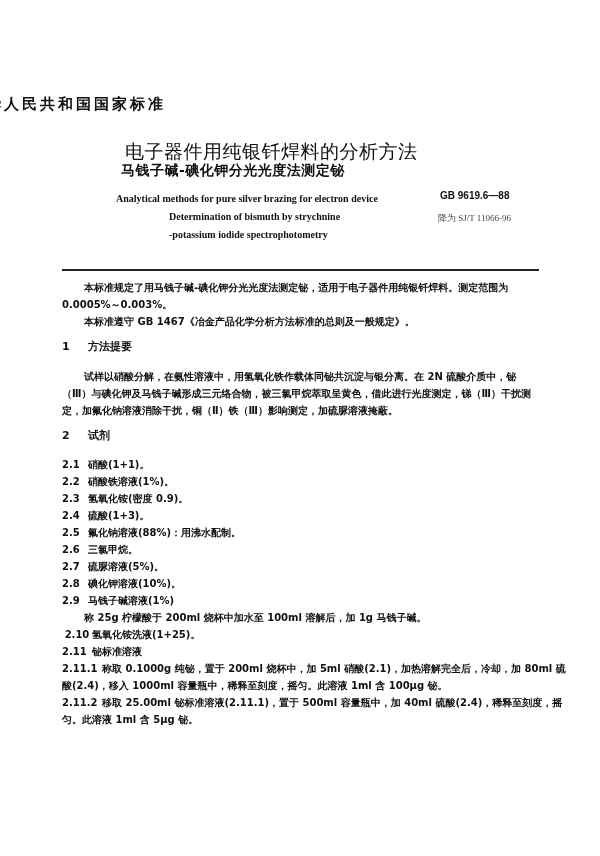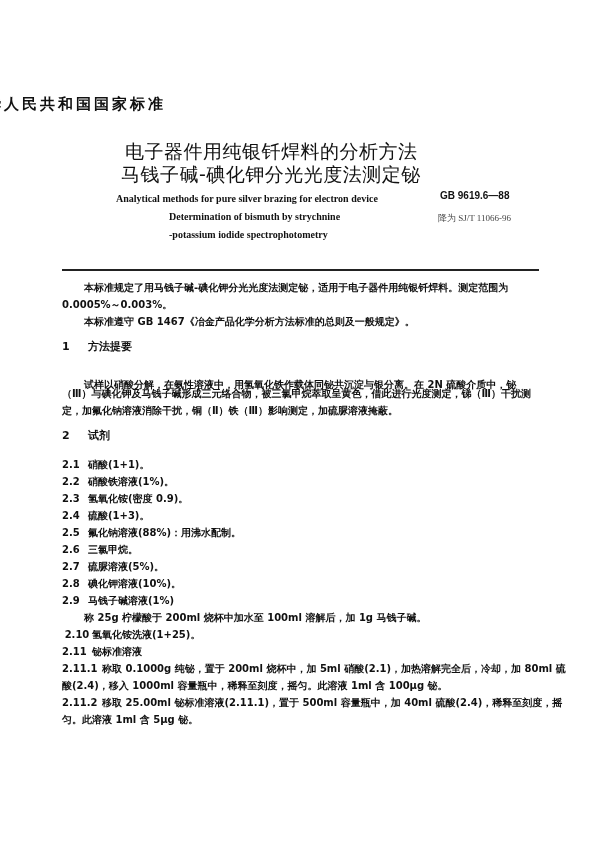--- a/index.html
+++ b/index.html
@@ -1,21 +1,21 @@
 <!DOCTYPE html>
 <html><head>
   <meta charset="utf-8">
   <style>
     html, body { margin: 0; padding: 0; background: #ffffff; }
     body { width: 600px; height: 856px; position: relative; overflow: hidden; color: #111; font-family: "DejaVu Sans", sans-serif; }
     .abs { position: absolute; white-space: nowrap; }
     .country { left: 0; width: 480px; top: 95px; text-align: left; font-size: 15px; font-weight: bold; letter-spacing: 3px; padding-left: 4px; }
     .country span { display: inline-block; transform: translateX(-36px); }
     .title1 { left: 125px; top: 139px; font-size: 19px; font-weight: normal; letter-spacing: 0.5px; }
-    .title2 { left: 121px; top: 162px; font-size: 19px; font-weight: normal; letter-spacing: 0.5px; }
+    .title2 { left: 121px; top: 162px; font-size: 14px; font-weight: bold; letter-spacing: 0.5px; }
     .en { font-family: "Liberation Serif", serif; font-weight: bold; font-size: 10px; }
     .en1 { left: 116px; top: 193px; }
     .en2 { left: 169px; top: 211px; }
     .en3 { left: 169px; top: 229px; }
     .gb { left: 440px; top: 190px; font-size: 10px; font-weight: bold; font-family: "Liberation Sans", sans-serif; }
     .supersede { left: 438px; top: 212px; font-size: 9px; color: #444; font-family: "Liberation Serif", serif; }
     .rule { position: absolute; left: 62px; width: 477px; height: 0; border-top: 2px solid #222; }
     .rule.top { top: 269px; }
     .p { font-size: 10px; font-weight: bold; line-height: 17px; }
     .indent { left: 84px; }
@@ -44,21 +44,21 @@
 
   <div class="rule top"></div>
 
   <div class="abs p indent" style="top:279px;">本标准规定了用马钱子碱-碘化钾分光光度法测定铋，适用于电子器件用纯银钎焊料。测定范围为</div>
   <div class="abs p flush" style="top:296px;">0.0005%～0.003%。</div>
   <div class="abs p indent" style="top:313px;">本标准遵守 GB 1467《冶金产品化学分析方法标准的总则及一般规定》。</div>
 
   <div class="abs h" style="top:339px;">
     <span class="num">1</span><span>方法提要</span>
   </div>
-  <div class="abs p indent" style="top:376px;">试样以硝酸分解，在氨性溶液中，用氢氧化铁作载体同铋共沉淀与银分离。在 2N 硫酸介质中，铋</div>
+  <div class="abs p indent" style="top:368px;">试样以硝酸分解，在氨性溶液中，用氢氧化铁作载体同铋共沉淀与银分离。在 2N 硫酸介质中，铋</div>
   <div class="abs p flush" style="top:385px;">（Ⅲ）与碘化钾及马钱子碱形成三元络合物，被三氯甲烷萃取呈黄色，借此进行光度测定，锑（Ⅲ）干扰测</div>
   <div class="abs p flush" style="top:402px;">定，加氟化钠溶液消除干扰，铜（Ⅱ）铁（Ⅲ）影响测定，加硫脲溶液掩蔽。</div>
 
   <div class="abs h" style="top:428px;">
     <span class="num">2</span><span>试剂</span>
   </div>
 
   <div class="abs p flush" style="top:456px;"><span class="num">2.1</span><span>硝酸(1+1)。</span></div>
   <div class="abs p flush" style="top:473px;"><span class="num">2.2</span><span>硝酸铁溶液(1%)。</span></div>
   <div class="abs p flush" style="top:490px;"><span class="num">2.3</span><span>氢氧化铵(密度 0.9)。</span></div>

